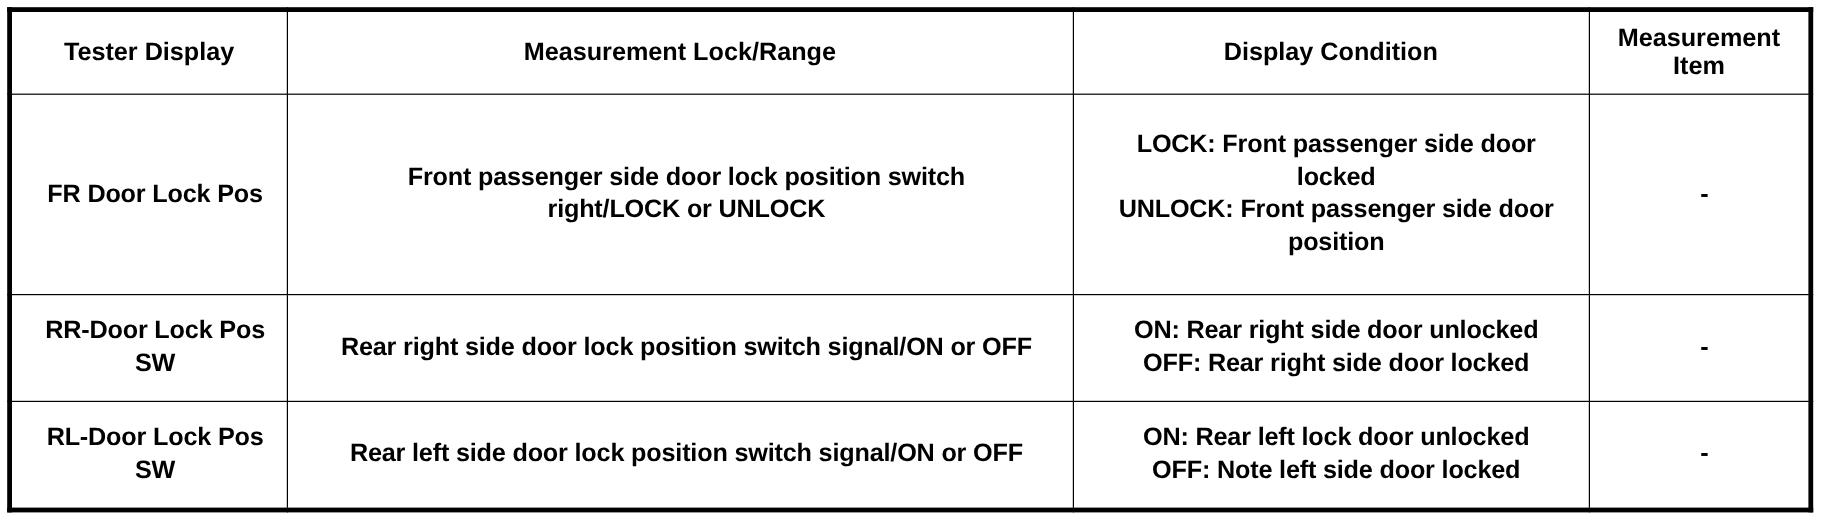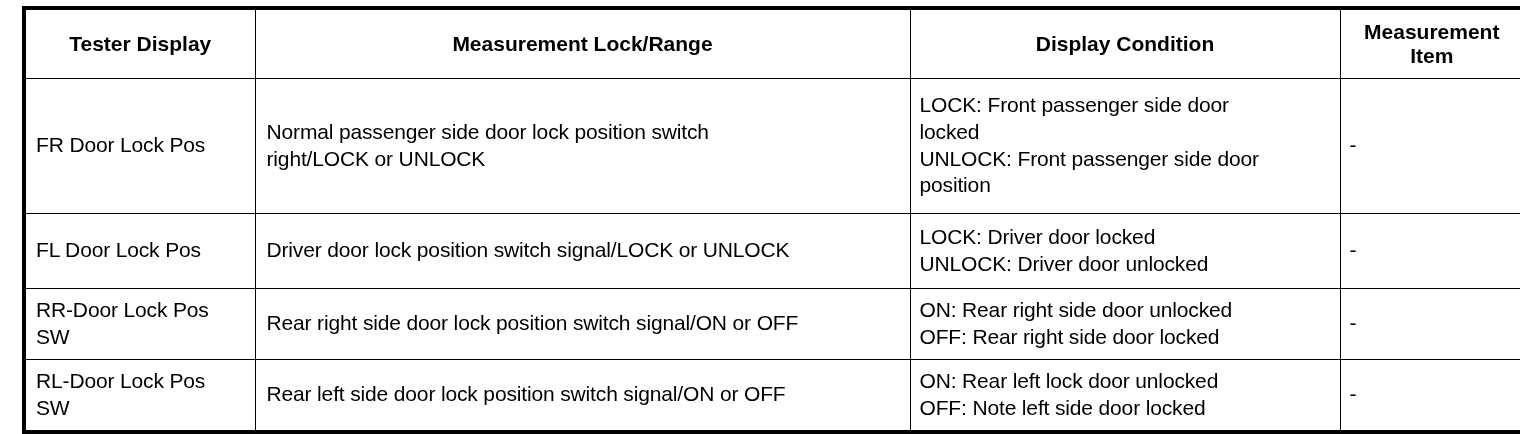--- a/index.html
+++ b/index.html
@@ -10,21 +10,21 @@
   body {
     width: 1520px;
     height: 434px;
     font-family: "Liberation Sans", sans-serif;
     color: #000000;
     overflow: hidden;
   }
 
   .table-wrap {
     position: absolute;
-    left: 22px;
+    left: 6px;
     top: 6px;
     width: 1367px;
     height: 421px;
     box-sizing: border-box;
   }
 
   table.spec-table {
     width: 100%;
     height: 100%;
     border-collapse: collapse;
@@ -54,23 +54,23 @@
     text-align: center;
     line-height: 1.15;
     border-bottom: 4px solid #000000;
     padding: 6px 8px;
   }
   thead tr { height: 70px; }
 
   
   tbody td {
     font-size: 21px;
-    font-weight: normal;
+    font-weight: bold;
     line-height: 1.28;
-    text-align: left;
+    text-align: center;
     padding: 4px 8px 4px 9px;
     letter-spacing: -0.15px;
   }
 
   tbody td.cell-display   { padding-left: 10px; }
   tbody td.cell-item      { padding-left: 11px; }
   tbody td.cell-condition { padding-left: 9px; }
   tbody td.cell-note      { padding-left: 9px; }
 
   .line { display: block; white-space: nowrap; }
@@ -101,43 +101,32 @@
           <span class="line">Measurement</span>
           <span class="line">Item</span>
         </th>
       </tr>
     </thead>
     <tbody>
 
       <tr class="row-1">
         <td class="cell-display">FR Door Lock Pos</td>
         <td class="cell-item">
-          <span class="line">Normal passenger side door lock position switch</span>
+          <span class="line">Front passenger side door lock position switch</span>
           <span class="line">right/LOCK or UNLOCK</span>
         </td>
         <td class="cell-condition">
           <span class="line">LOCK: Front passenger side door</span>
           <span class="line">locked</span>
           <span class="line">UNLOCK: Front passenger side door</span>
           <span class="line">position</span>
         </td>
         <td class="cell-note">-</td>
       </tr>
 
-      <tr class="row-2">
-        <td class="cell-display">FL Door Lock Pos</td>
-        <td class="cell-item">
-          <span class="line">Driver door lock position switch signal/LOCK or UNLOCK</span>
-        </td>
-        <td class="cell-condition">
-          <span class="line">LOCK: Driver door locked</span>
-          <span class="line">UNLOCK: Driver door unlocked</span>
-        </td>
-        <td class="cell-note">-</td>
-      </tr>
 
       <tr class="row-3">
         <td class="cell-display">
           <span class="line">RR-Door Lock Pos</span>
           <span class="line">SW</span>
         </td>
         <td class="cell-item">
           <span class="line">Rear right side door lock position switch signal/ON or OFF</span>
         </td>
         <td class="cell-condition">

